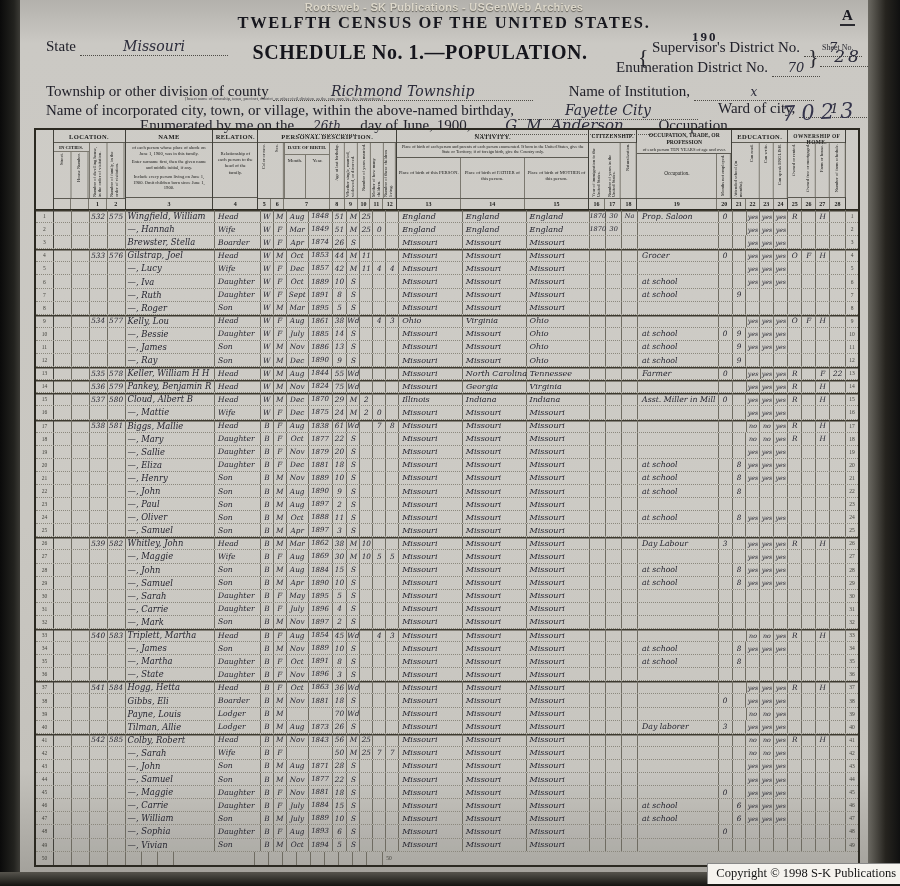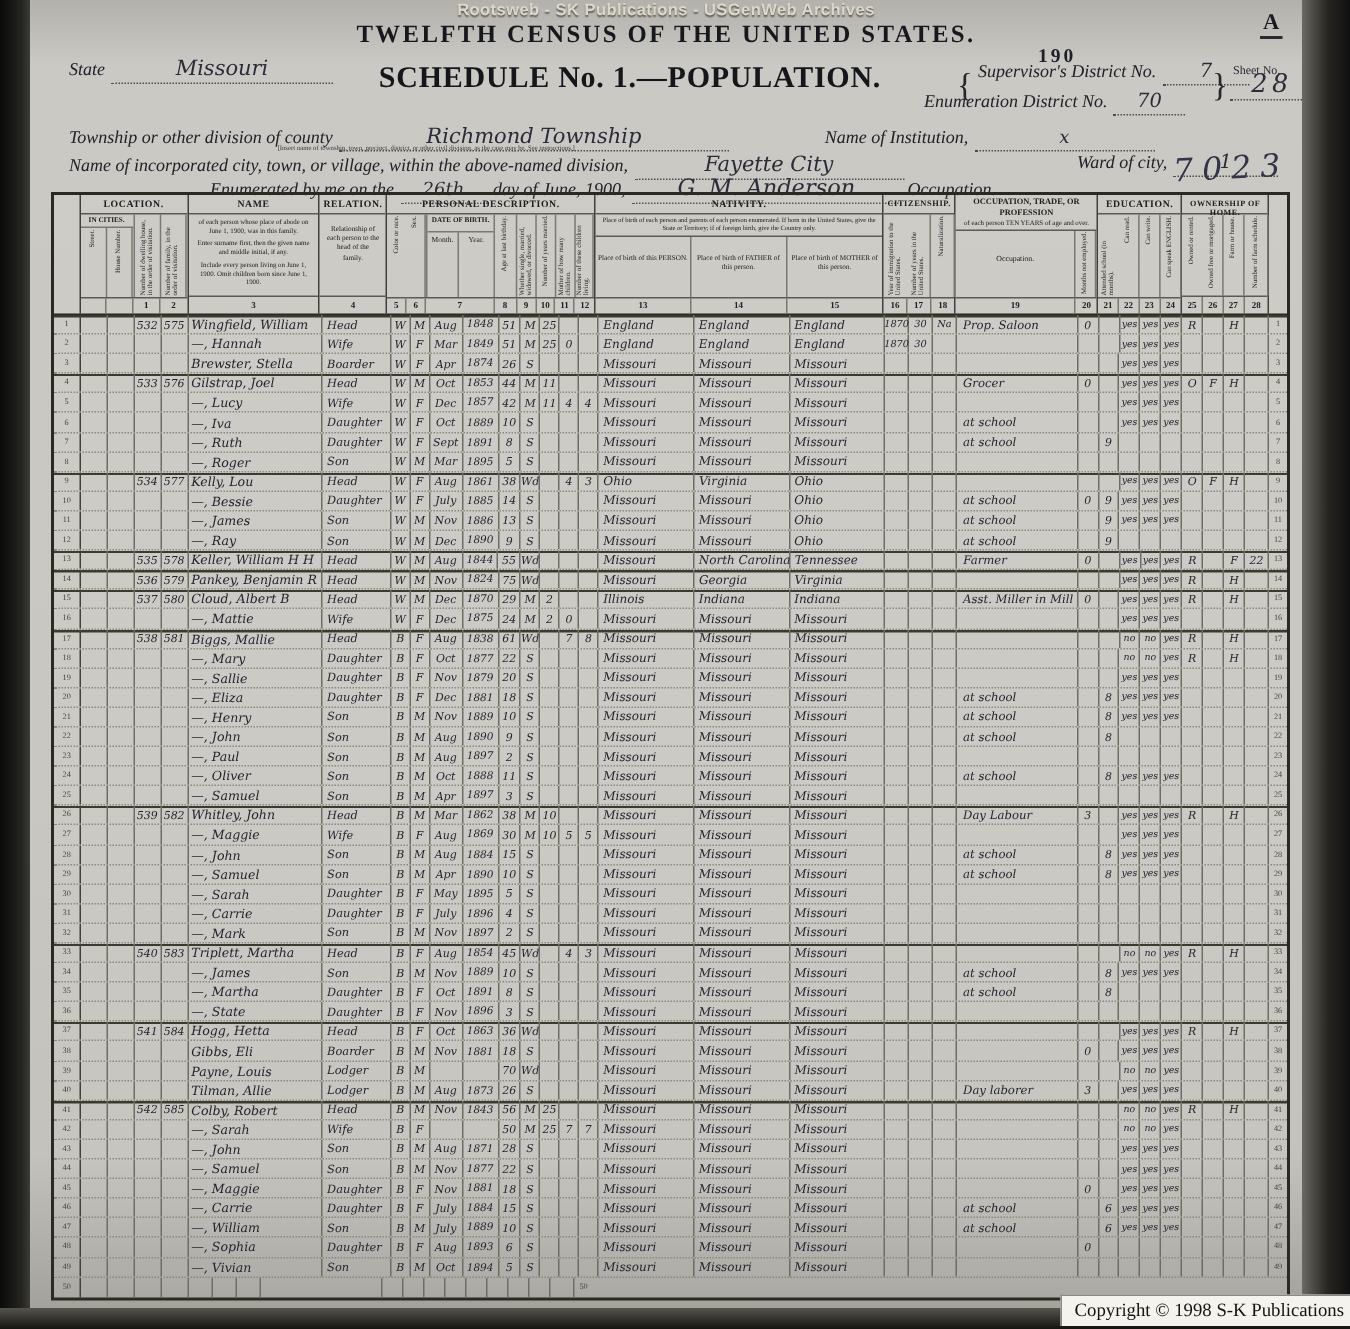--- a/index.html
+++ b/index.html
@@ -13,21 +13,21 @@
 .edge-b{position:absolute;left:0;top:872px;width:900px;height:14px;background:linear-gradient(180deg,#56544d,#141410)}
 .watermark{position:absolute;top:1px;left:0;width:100%;text-align:center;
   font:bold 11px "Liberation Sans",sans-serif;color:#ddd8cb;text-shadow:0 1px 1px #5e5c55;letter-spacing:.3px}
 .copyright{position:absolute;right:0;top:863px;background:#f5f3ee;color:#141414;
   font:12.5px "Liberation Serif",serif;padding:2px 4px 3px 8px;border-left:1px solid #888;border-top:1px solid #888;white-space:nowrap}
 
 .census-title{position:absolute;top:13px;left:0;width:100%;text-align:center;font-weight:bold;font-size:16.5px;letter-spacing:1.6px;color:#17171e}
 .corner-a{position:absolute;top:7px;left:820px;font-weight:bold;font-size:15px;color:#1a1a22;border-bottom:2px solid #2a2a30;padding:0 2px}
 .schedule{position:absolute;top:41px;left:180px;width:440px;text-align:center;font-weight:bold;font-size:20px;letter-spacing:.5px;color:#15151c}
 .year190{position:absolute;top:29px;left:672px;font-weight:bold;font-size:13px;letter-spacing:2px;color:#20202a}
-.lbl{font-style:italic;font-size:12px;color:#21212a}
+.lbl{font-size:15px;color:#21212a}
 .lbl-sm{font-size:8px;color:#2a2a32}
 .hand{font-style:italic;font-family:"DejaVu Serif",serif;color:#2b2b3a}
 .dot{border-bottom:1px dotted #4e4c46;display:inline-block;text-align:center}
 .frow{position:absolute;white-space:nowrap}
 .brace{font-size:22px;font-weight:normal;color:#26262e;vertical-align:middle}
 .scrawl{position:absolute;left:762px;top:100px;font:italic 21px "DejaVu Serif",serif;color:#33334a;letter-spacing:6px;transform:rotate(-3deg)}
 .tiny-note{position:absolute;left:165px;top:96px;font-size:4.5px;color:#3a3a40}
 
 .table{position:absolute;left:14px;top:128px;width:826px;border:2px solid #2b2921;background:rgba(255,255,255,0.06)}
 .thead{display:flex;height:80px;border-bottom:1.5px solid #2b2921;color:#20201f}
@@ -125,27 +125,27 @@
     <div class="frow" style="left:802px;top:36px">
       <span class="lbl-sm">Sheet No.</span>
     </div>
     <div class="frow" style="left:800px;top:46px">
       <span class="dot" style="width:56px"><span class="hand" style="font-size:17px;letter-spacing:3px">28</span></span>
     </div>
 
     <div class="frow" style="left:26px;top:82px">
       <span class="lbl">Township or other division of county</span>
       <span class="dot" style="width:260px"><span class="hand" style="font-size:14px">Richmond Township</span></span>
-      <span class="lbl" style="margin-left:60px">Name of Institution,</span>
+      <span class="lbl" style="margin-left:32px">Name of Institution,</span>
       <span class="dot" style="width:120px"><span class="hand" style="font-size:12px">x</span></span>
     </div>
     <div class="tiny-note">[Insert name of township, town, precinct, district, or other civil division, as the case may be. See instructions.]</div>
 
     <div class="frow" style="left:26px;top:101px">
-      <span class="lbl">Name of incorporated city, town, or village, within the above-named division,</span>
+      <span class="lbl">Name of incorporated city, town, or village, within the above-named birthday,</span>
       <span class="dot" style="width:180px"><span class="hand" style="font-size:14px">Fayette City</span></span>
     </div>
     <div class="frow" style="left:698px;top:99px">
       <span class="lbl">Ward of city,</span>
       <span class="dot" style="width:70px"><span class="hand" style="font-size:13px">1</span></span>
     </div>
 
     <div class="frow" style="left:120px;top:116px">
       <span class="lbl">Enumerated by me on the</span>
       <span class="dot" style="width:58px"><span class="hand" style="font-size:12px">26th</span></span>

